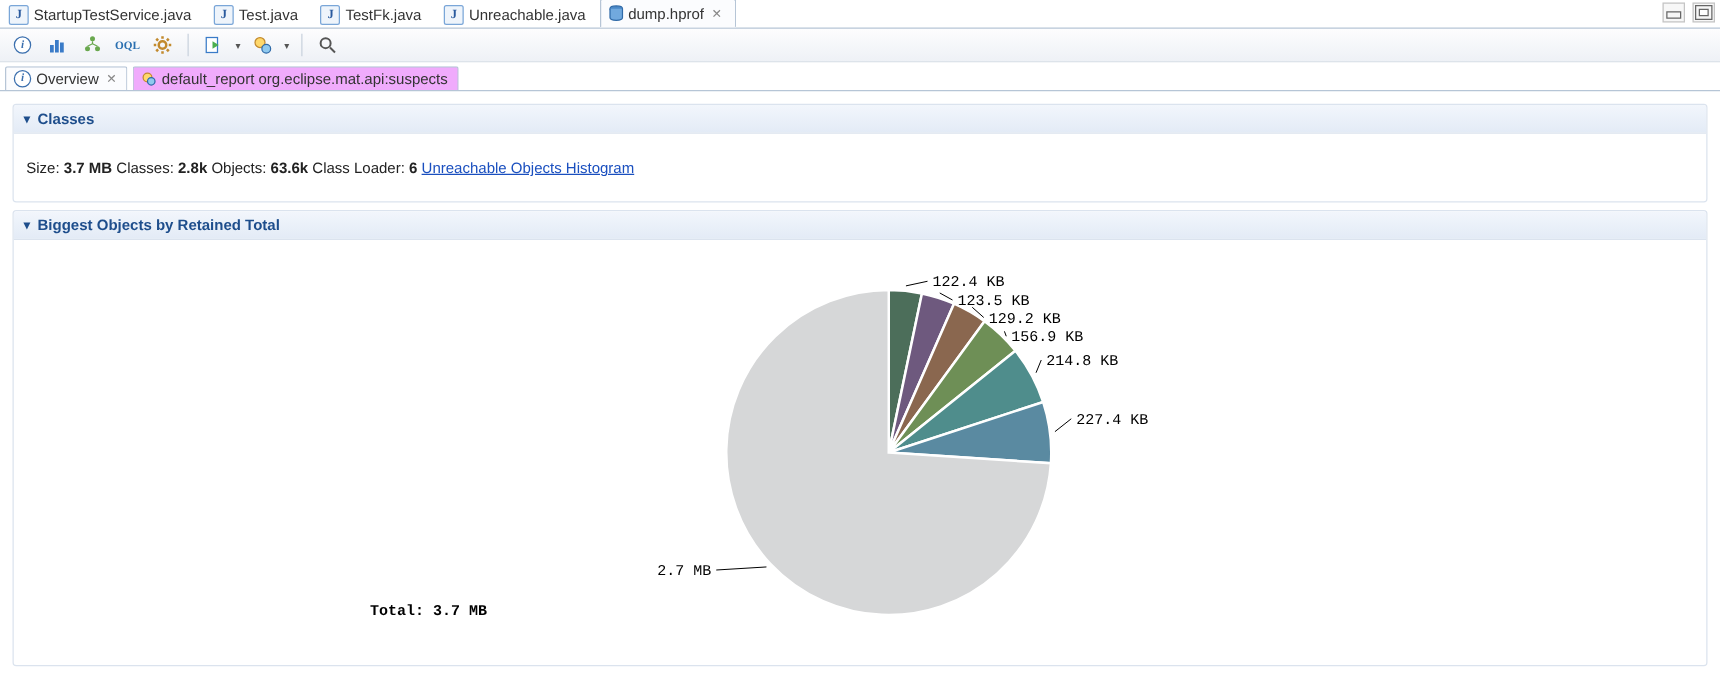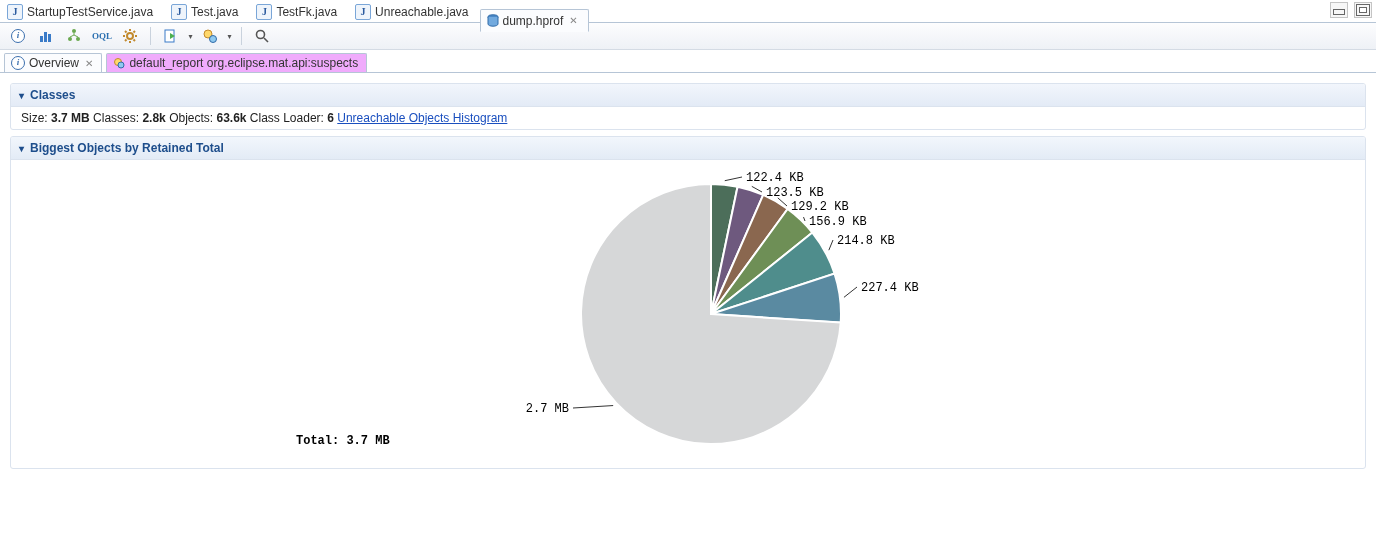--- a/index.html
+++ b/index.html
@@ -1,19 +1,19 @@
 <!DOCTYPE html>
 <html><head>
 <meta charset="utf-8">
 <style>
   html,body{margin:0;padding:0;font-family:"Segoe UI",Tahoma,Arial,sans-serif;font-size:12px;color:#222;background:#fff;width:1376px;}
   
   .editor-tabs{display:flex;align-items:flex-end;height:22px;background:#fff;border-bottom:1px solid #b6c5d6;position:relative;}
   .editor-tab{display:flex;align-items:center;gap:4px;height:21px;padding:0 10px 0 6px;border:1px solid transparent;border-bottom:none;color:#333;cursor:default;}
-  .editor-tab.active{background:#fbfcfe;border-color:#b6c5d6;border-bottom:1px solid #fbfcfe;position:relative;top:10px;border-radius:2px 2px 0 0;}
+  .editor-tab.active{background:#fbfcfe;border-color:#b6c5d6;border-bottom:1px solid #fbfcfe;position:relative;top:0;border-radius:2px 2px 0 0;}
   .editor-tab .close{color:#888;font-size:10px;margin-left:2px;}
   .icon-j{display:inline-block;width:14px;height:14px;border:1px solid #7aa6d8;border-radius:2px;color:#2a5a9e;font:700 10px/13px "Segoe UI";text-align:center;background:#eef4fb;}
   .icon-db{display:inline-block;width:12px;height:14px;}
   .win-btns{position:absolute;right:4px;top:2px;display:flex;gap:6px;}
   .win-btn{width:16px;height:14px;border:1px solid #c4c4c4;background:#f7f7f7;position:relative;}
   .win-min::after{content:"";position:absolute;left:2px;right:2px;bottom:2px;height:4px;border:1px solid #666;}
   .win-max::before{content:"";position:absolute;left:1px;right:1px;top:1px;bottom:1px;border:1px solid #666;}
   .win-max::after{content:"";position:absolute;left:4px;right:4px;top:4px;bottom:4px;border:1px solid #666;background:#fff;}
   
   .toolbar{display:flex;align-items:center;height:26px;border-bottom:1px solid #d4dbe4;background:linear-gradient(#fdfdfe,#eef1f6);padding:0 6px;gap:4px;}
@@ -25,21 +25,21 @@
   .view-tab{display:flex;align-items:center;gap:4px;height:18px;padding:0 8px 0 6px;border:1px solid #b6c5d6;border-bottom:none;background:#fbfcfe;border-radius:2px 2px 0 0;margin-left:4px;color:#333;}
   .view-tab .close{color:#888;font-size:10px;margin-left:2px;}
   .view-tab.secondary{background:#f0abfc;}
   .icon-info{display:inline-block;width:12px;height:12px;border-radius:50%;background:#fff;border:1px solid #3b6fae;color:#3b6fae;font:italic 700 9px/11px Georgia;text-align:center;}
   .icon-report{display:inline-block;width:12px;height:12px;}
   
   .page{padding:4px 10px 20px 10px;}
   .section{border:1px solid #dbe3ee;border-radius:3px;margin-top:6px;background:#fff;overflow:hidden;}
   .section-hdr{display:flex;align-items:center;gap:6px;height:22px;padding:0 8px;background:linear-gradient(#f2f6fc,#e3ebf6);color:#1e4e8c;font-weight:700;font-size:12px;border-bottom:1px solid #dbe3ee;}
   .twisty{color:#1e4e8c;font-size:10px;}
-  .section-body{padding:4px 10px;}
+  .section-body{padding:20px 10px;}
   .details-line{color:#222;}
   .details-line b{font-weight:700;}
   .hist-link{color:#1a4fbf;text-decoration:underline;cursor:pointer;}
   
   .chart-wrap{position:relative;height:300px;}
   .remainder{font-weight:700;margin-top:4px;}
 </style>
 </head>
 <body>
 

